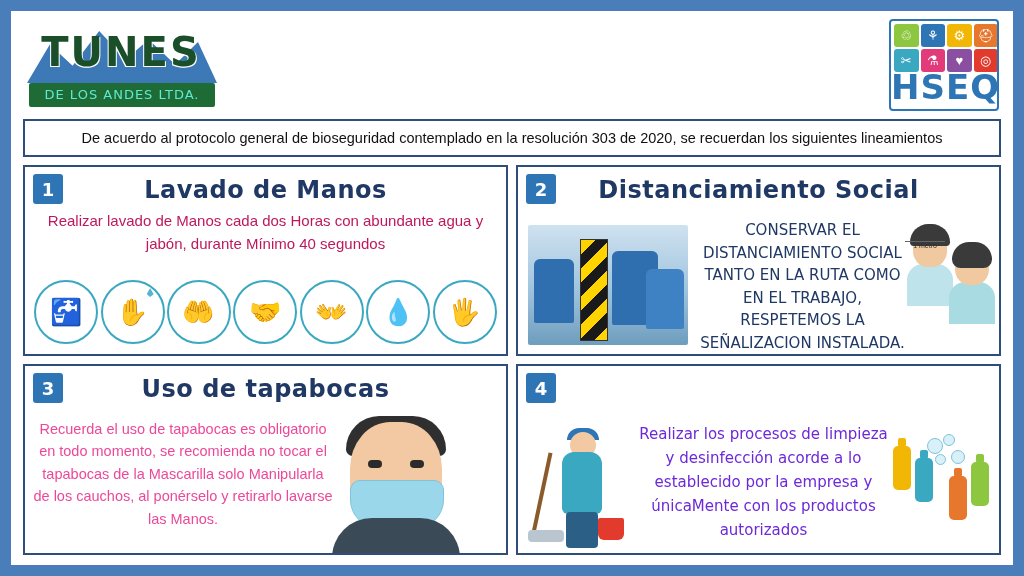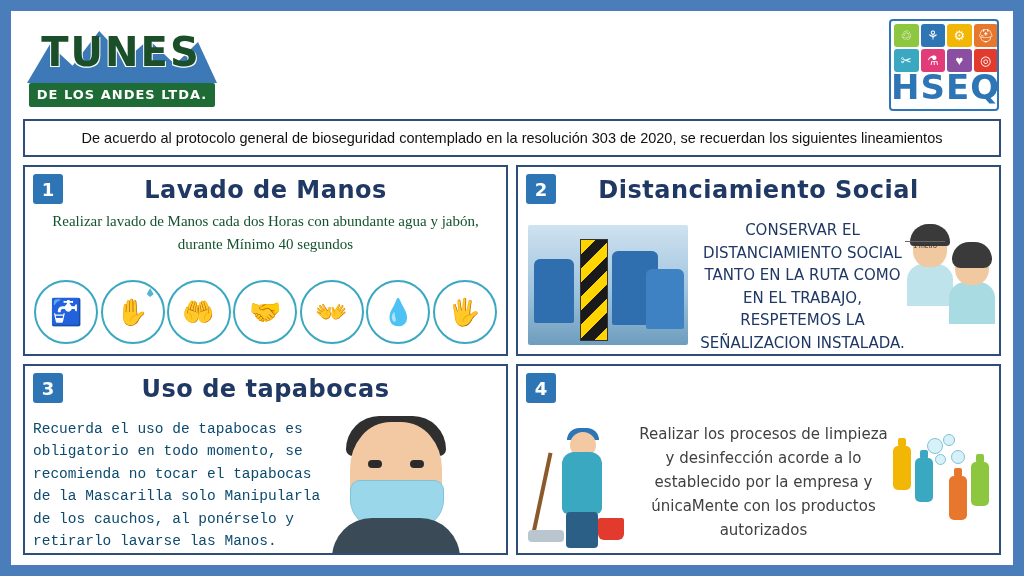--- a/index.html
+++ b/index.html
@@ -62,23 +62,23 @@
     left: 8px;
     top: 64px;
     width: 186px;
     height: 24px;
     background: #1f6b35;
     border-radius: 2px;
   }
   .logo-left .bar span {
     display: block;
     text-align: center;
-    color: #ffffff;
+    color: #5eead4;
     font-size: 13px;
-    font-weight: bold;
+    font-weight: normal;
     letter-spacing: 1px;
     line-height: 24px;
     font-family: "DejaVu Sans", sans-serif;
   }
 
   .main-title {
     position: absolute;
     left: 215px;
     right: 140px;
     top: 36px;
@@ -185,22 +185,22 @@
     text-align: center;
     font-family: "DejaVu Sans", sans-serif;
     font-size: 24px;
     font-weight: bold;
     color: #1f3864;
     padding: 9px 44px 2px 44px;
     letter-spacing: .5px;
   }
   .card-body {
     text-align: center;
-    color: #14532d;
-    font-family: Liberation Serif, serif;
+    color: #be185d;
+    font-family: Liberation Sans, sans-serif;
     font-size: 15px;
     line-height: 1.5;
     padding: 4px 14px 0 14px;
   }
 
   
   .hand-row {
     position: absolute;
     left: 0;
     right: 0;
@@ -309,24 +309,25 @@
     text-align: center;
     width: 40px;
   }
 
   
   .c3-text {
     position: absolute;
     left: 8px;
     top: 52px;
     width: 300px;
-    font-family: Liberation Mono, monospace;
+    text-align: center;
+    font-family: Liberation Sans, sans-serif;
     font-size: 14.5px;
     line-height: 1.55;
-    color: #0c4a6e;
+    color: #ec4899;
   }
   .man {
     position: absolute;
     right: 40px;
     top: 50px;
     width: 140px;
     height: 150px;
   }
   .man .shoulders {
     position: absolute;
@@ -377,21 +378,21 @@
   
   .c4-text {
     position: absolute;
     left: 120px;
     right: 110px;
     top: 56px;
     text-align: center;
     font-family: "DejaVu Sans", sans-serif;
     font-size: 15px;
     line-height: 1.6;
-    color: #404040;
+    color: #6d28d9;
   }
   .cleaner {
     position: absolute;
     left: 18px;
     top: 60px;
     width: 96px;
     height: 130px;
   }
   .cleaner .body {
     position: absolute;

